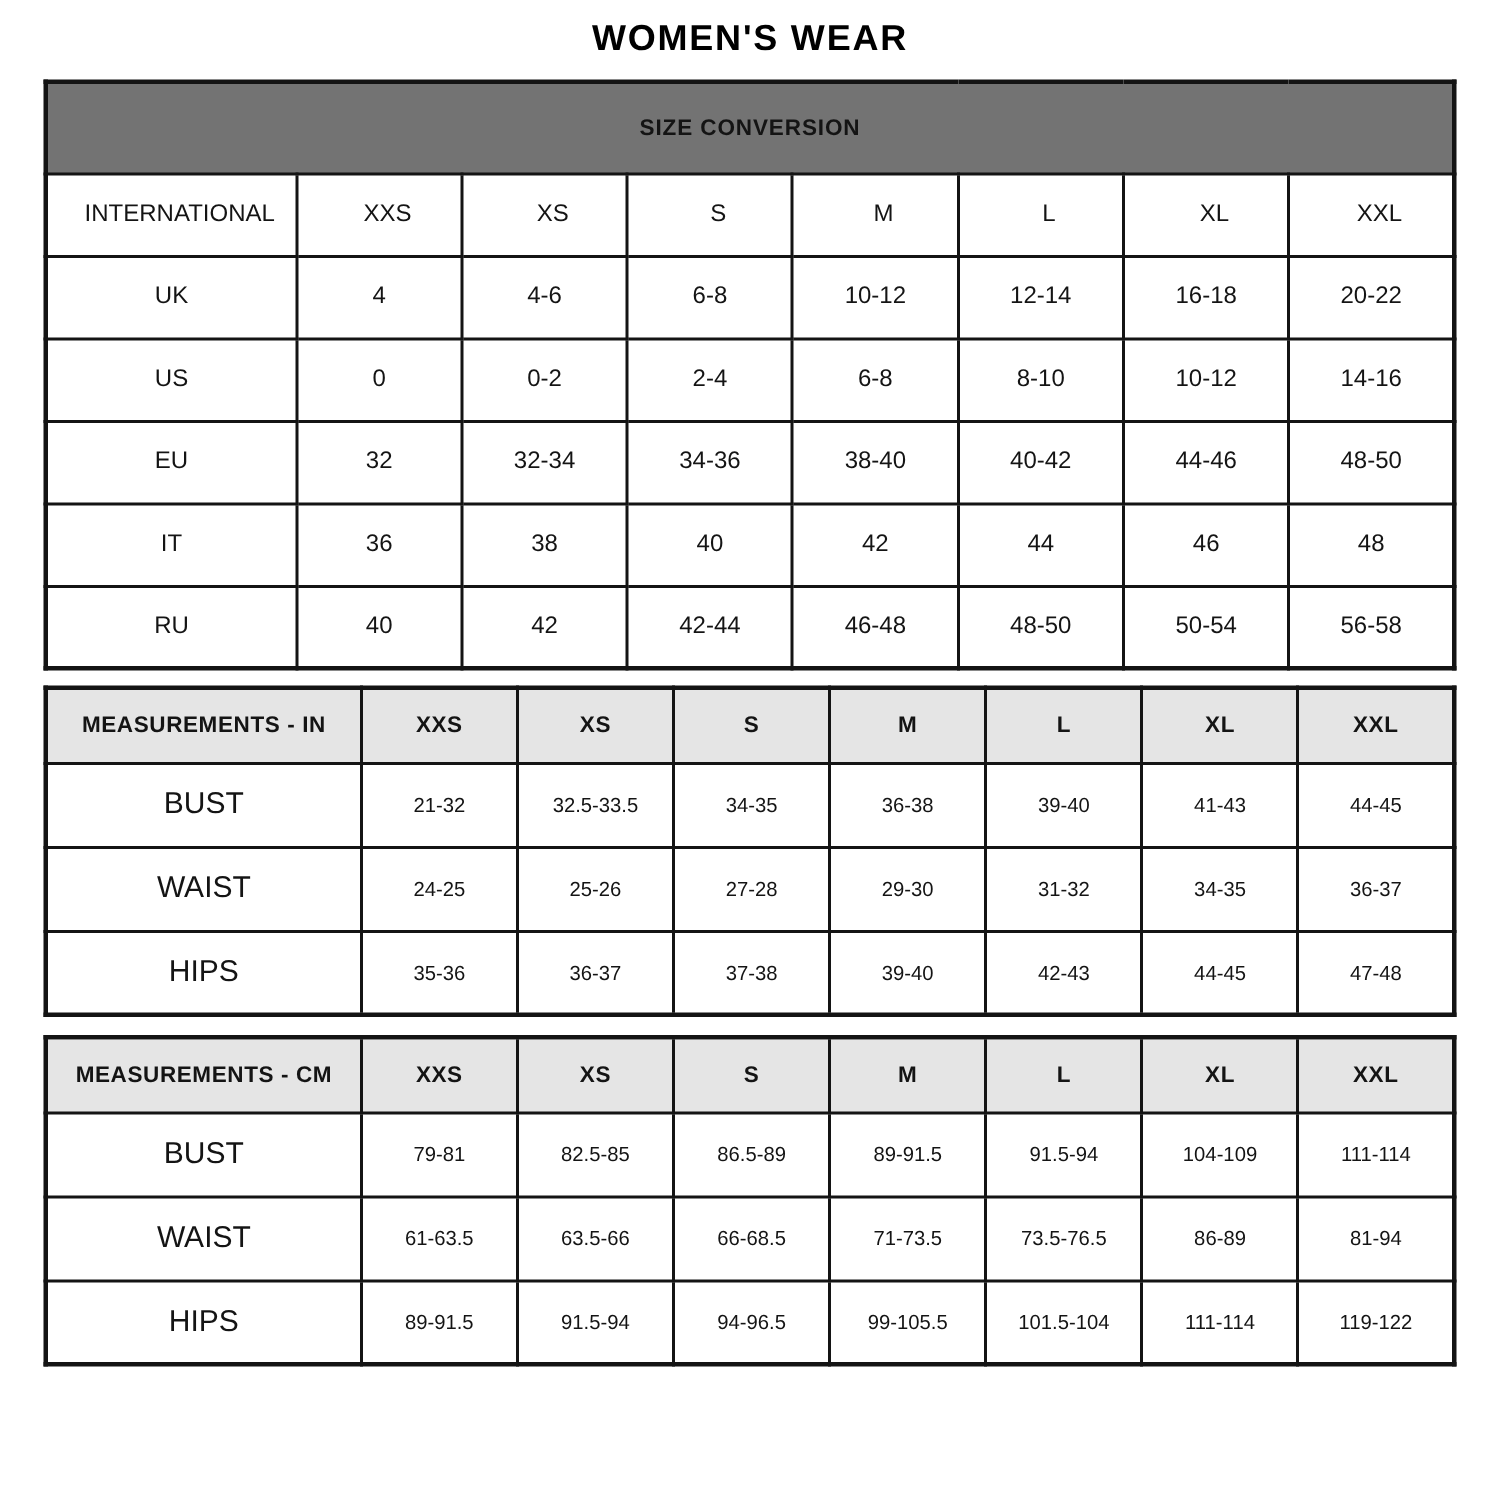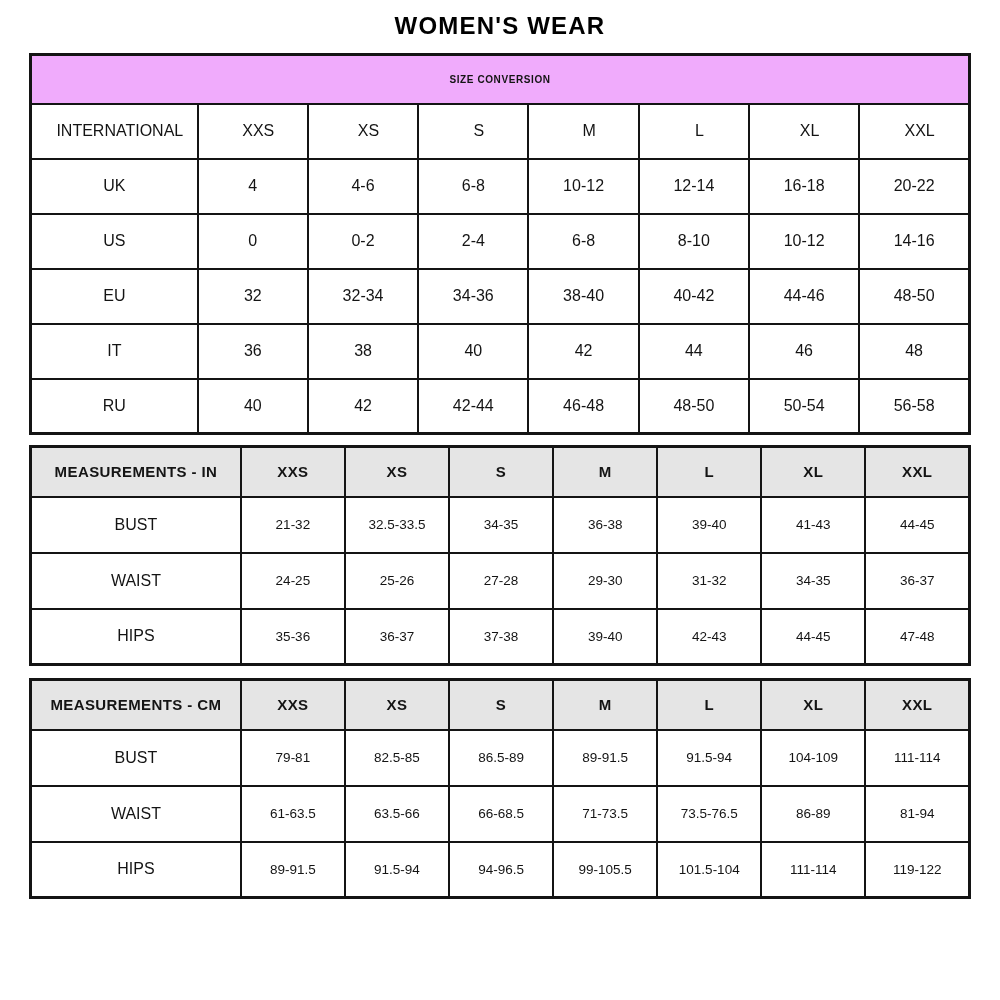--- a/index.html
+++ b/index.html
@@ -32,40 +32,40 @@
     border: 2px solid #141414;
     text-align: center;
     vertical-align: middle;
     padding: 0 2px;
     overflow: hidden;
   }
 
   
   .tbl-conv { margin-bottom: 10px; }
   .tbl-conv .banner {
-    background: #f0abfc;
-    height: 49px;
-    font-size: 10px;
+    background: #737373;
+    height: 61px;
+    font-size: 15px;
     font-weight: 700;
     letter-spacing: 0.6px;
   }
   .tbl-conv td { height: 55px; font-size: 16px; font-weight: 400; }
   .tbl-conv tr.hdr-plain td { font-size: 16px; padding-left: 13px; }
 
   
   .tbl-meas { margin-bottom: 12px; }
   .tbl-meas tr.hdr-gray td {
     background: #e5e5e5;
     height: 50px;
     font-size: 15px;
     font-weight: 700;
     letter-spacing: 0.4px;
   }
   .tbl-meas td { height: 56px; font-size: 13.5px; font-weight: 400; }
-  .tbl-meas td.rowlabel { font-size: 16px; margin-top: 17px; }
+  .tbl-meas td.rowlabel { font-size: 20px; margin-top: 17px; }
 </style>
 </head>
 <body>
 
 <div class="page">
 
   <h1 class="title">WOMEN'S WEAR</h1>
 
   <table class="tbl tbl-conv">
     <colgroup>

